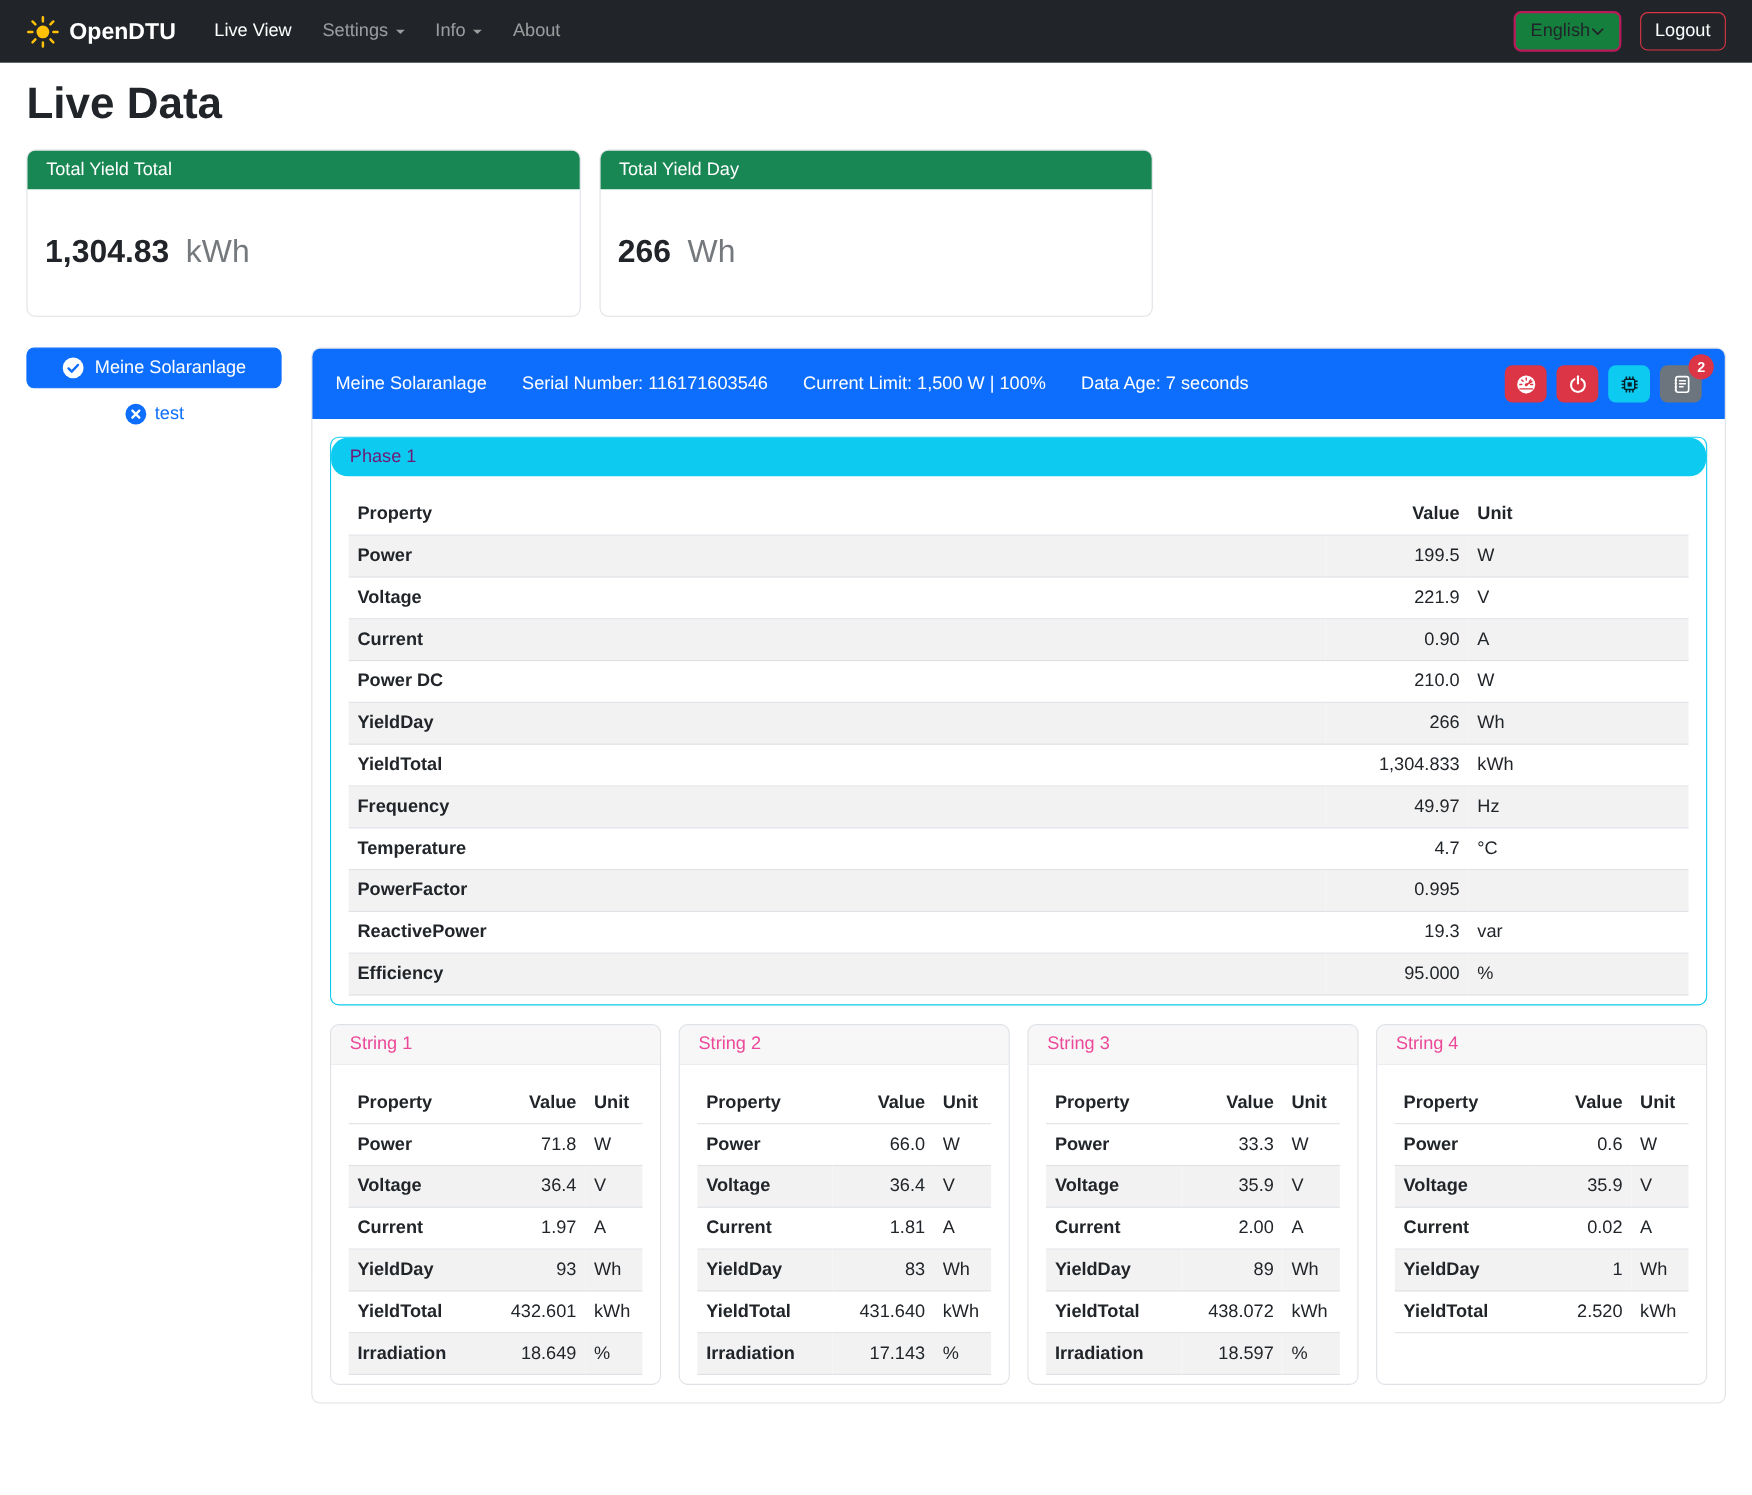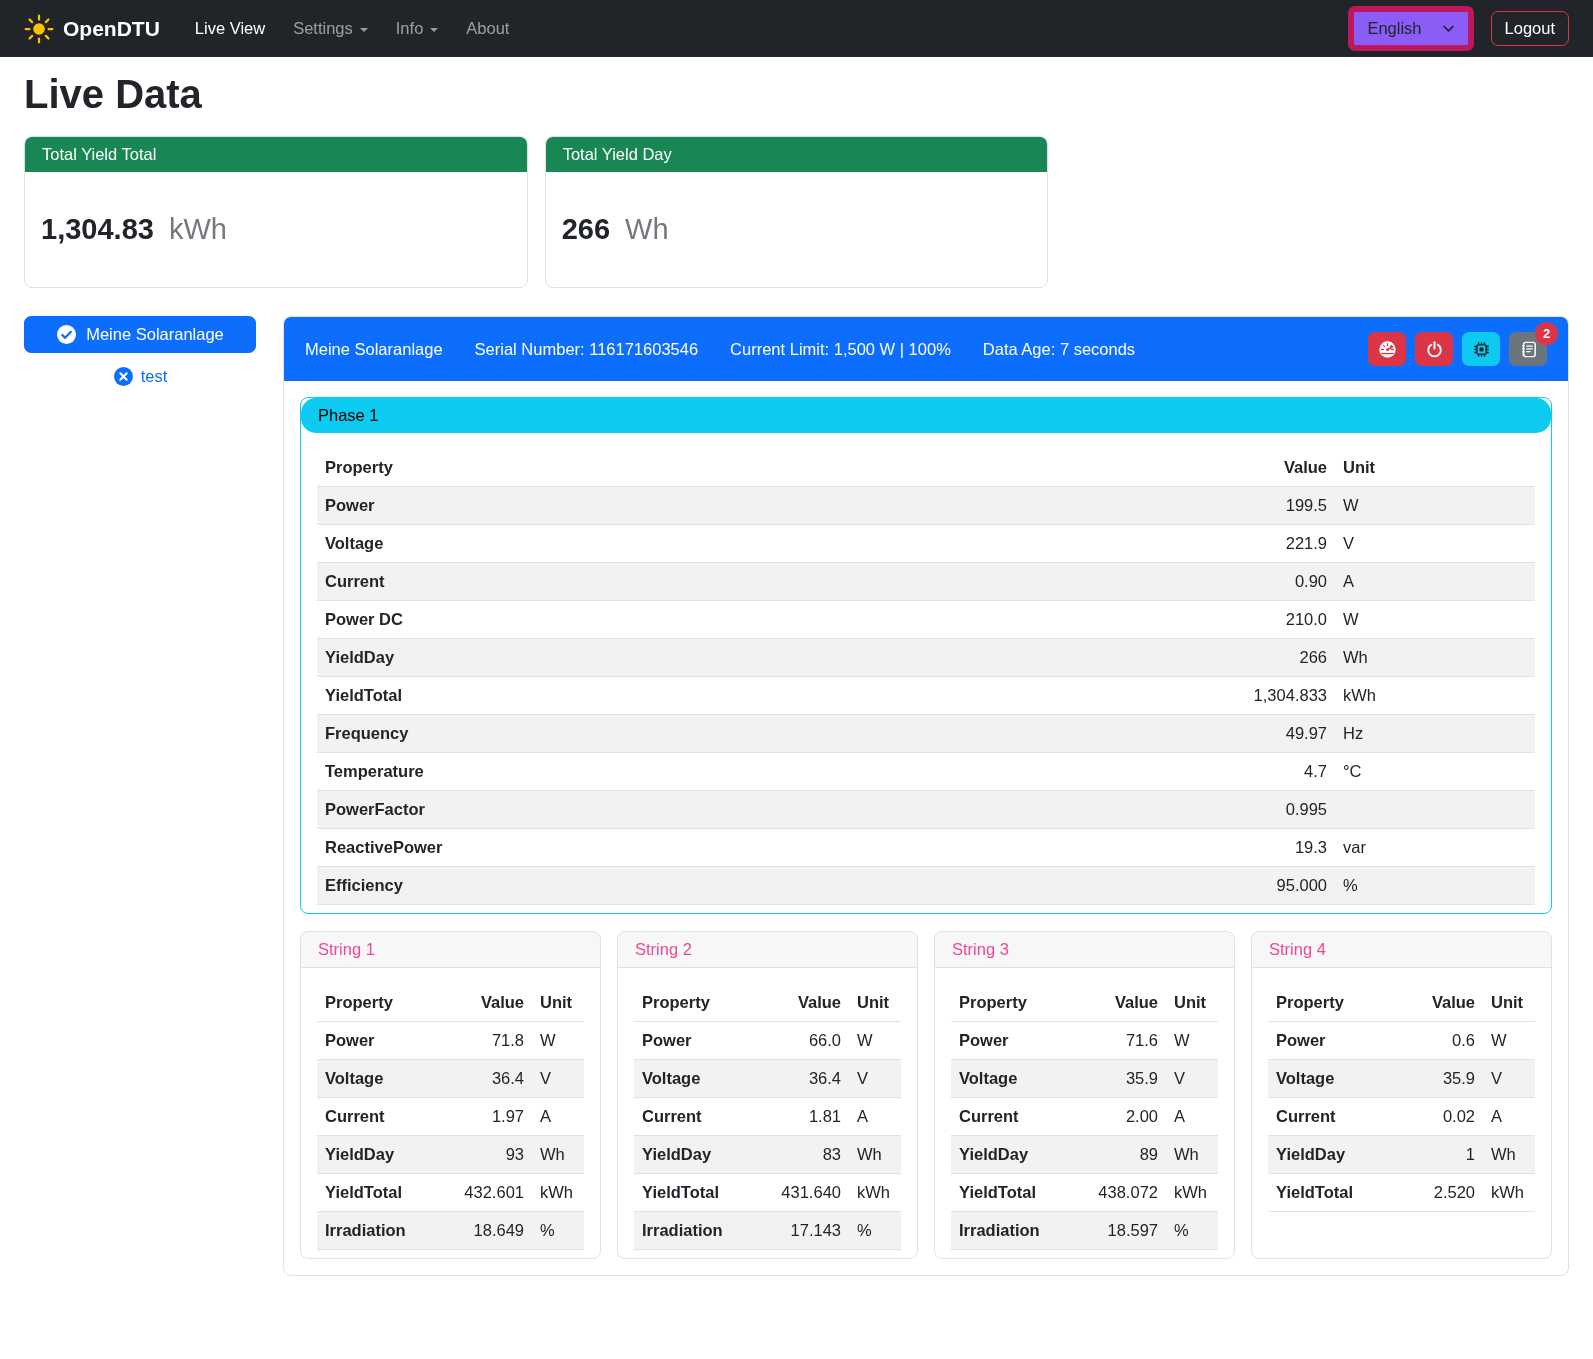--- a/index.html
+++ b/index.html
@@ -29,22 +29,22 @@
   .nav-link {
     color: rgba(255,255,255,.55); font-size: 16.5px;
     padding: 8px 13px; text-decoration: none; cursor: pointer; white-space: nowrap;
   }
   .nav-link.active { color: #fff; }
   .caret {
     display: inline-block; margin-left: 7px; vertical-align: 2px;
     border-top: 4.5px solid; border-right: 4.5px solid transparent; border-left: 4.5px solid transparent;
   }
   .lang-select {
-    display: flex; align-items: center; gap: 20px;
-    background: #8b5cf6; border: 6px solid #be185d; border-radius: 7px;
+    display: flex; align-items: center; gap: 0;
+    background: #15803d; border: 2px solid #be185d; border-radius: 7px;
     padding: 7px 13px; font-size: 16.5px; color: #212529; cursor: pointer;
     font-family: inherit;
   }
   .logout-btn {
     margin-left: 17px; background: transparent;
     border: 1px solid #dc3545; color: #ffffff;
     font-size: 16.5px; padding: 7px 13px; border-radius: 7px;
     cursor: pointer; font-family: inherit;
   }
 
@@ -94,21 +94,21 @@
   .badge {
     position: absolute; top: -10px; right: -11px;
     background: #dc3545; color: #fff; font-size: 13px; font-weight: 700;
     border-radius: 50%; min-width: 23px; height: 23px;
     display: flex; align-items: center; justify-content: center;
   }
   .inverter-card-body { padding: 16px; }
 
   
   .phase-card { border-color: #0dcaf0; margin-bottom: 17px; }
-  .phase-card .card-header { background: #0dcaf0; color: #000000; border-radius: 15px; }
+  .phase-card .card-header { background: #0dcaf0; color: #701a75; border-radius: 15px; }
   .phase-card .card-body { padding: 16px 16px 8px; }
 
   
   .string-cards { display: grid; grid-template-columns: repeat(4, 1fr); gap: 16px; }
   .string-card .card-header { background: rgba(0,0,0,.03); color: #ec4899; border-bottom: 1px solid #dee2e6; }
   .string-card .card-body { padding: 16px 16px 8px; }
 
   
   table.data-table { width: 100%; border-collapse: collapse; font-size: 16.5px; }
   .data-table th, .data-table td { padding: 9px 8px; border-bottom: 1px solid #dee2e6; text-align: left; }
@@ -428,21 +428,21 @@
                 <thead>
                   <tr>
                     <th>Property</th>
                     <th class="val">Value</th>
                     <th class="unit">Unit</th>
                   </tr>
                 </thead>
                 <tbody>
                     <tr>
                       <th>Power</th>
-                      <td class="val">71.6</td>
+                      <td class="val">33.3</td>
                       <td class="unit">W</td>
                     </tr>
                     <tr>
                       <th>Voltage</th>
                       <td class="val">35.9</td>
                       <td class="unit">V</td>
                     </tr>
                     <tr>
                       <th>Current</th>
                       <td class="val">2.00</td>

